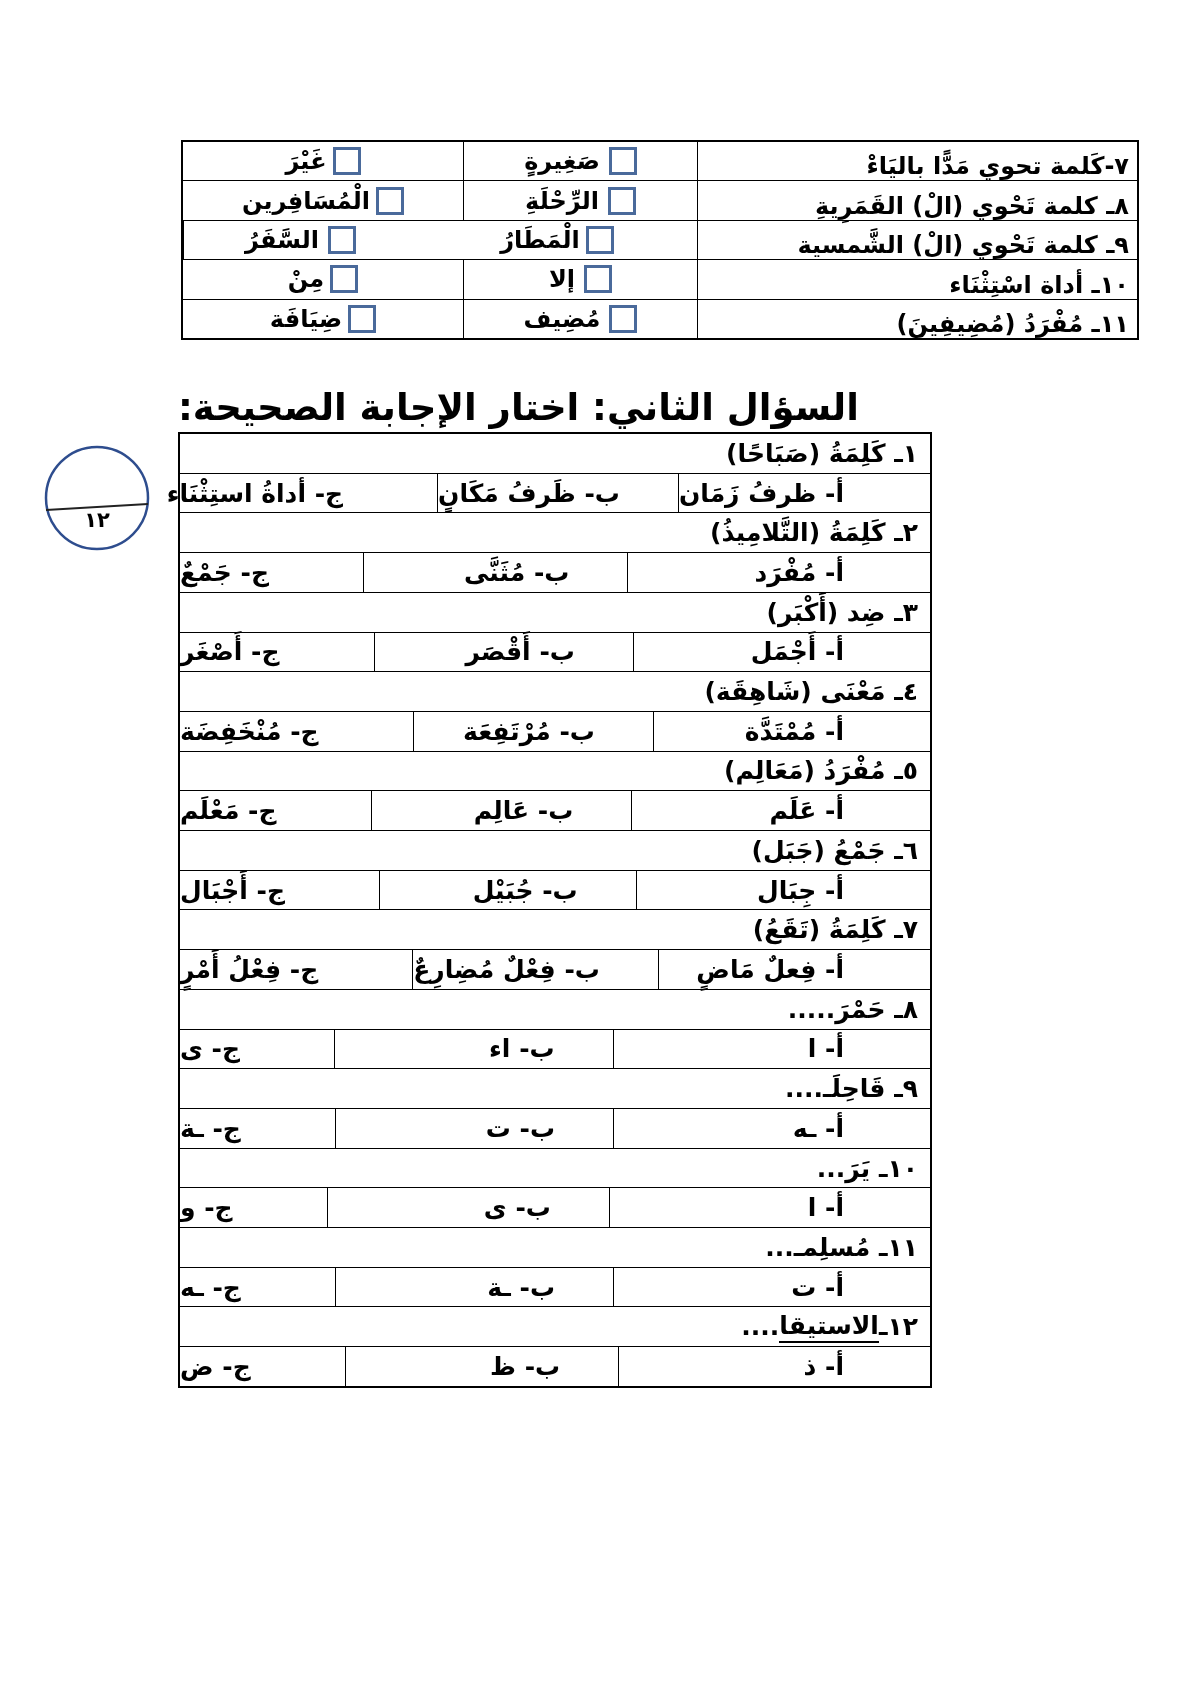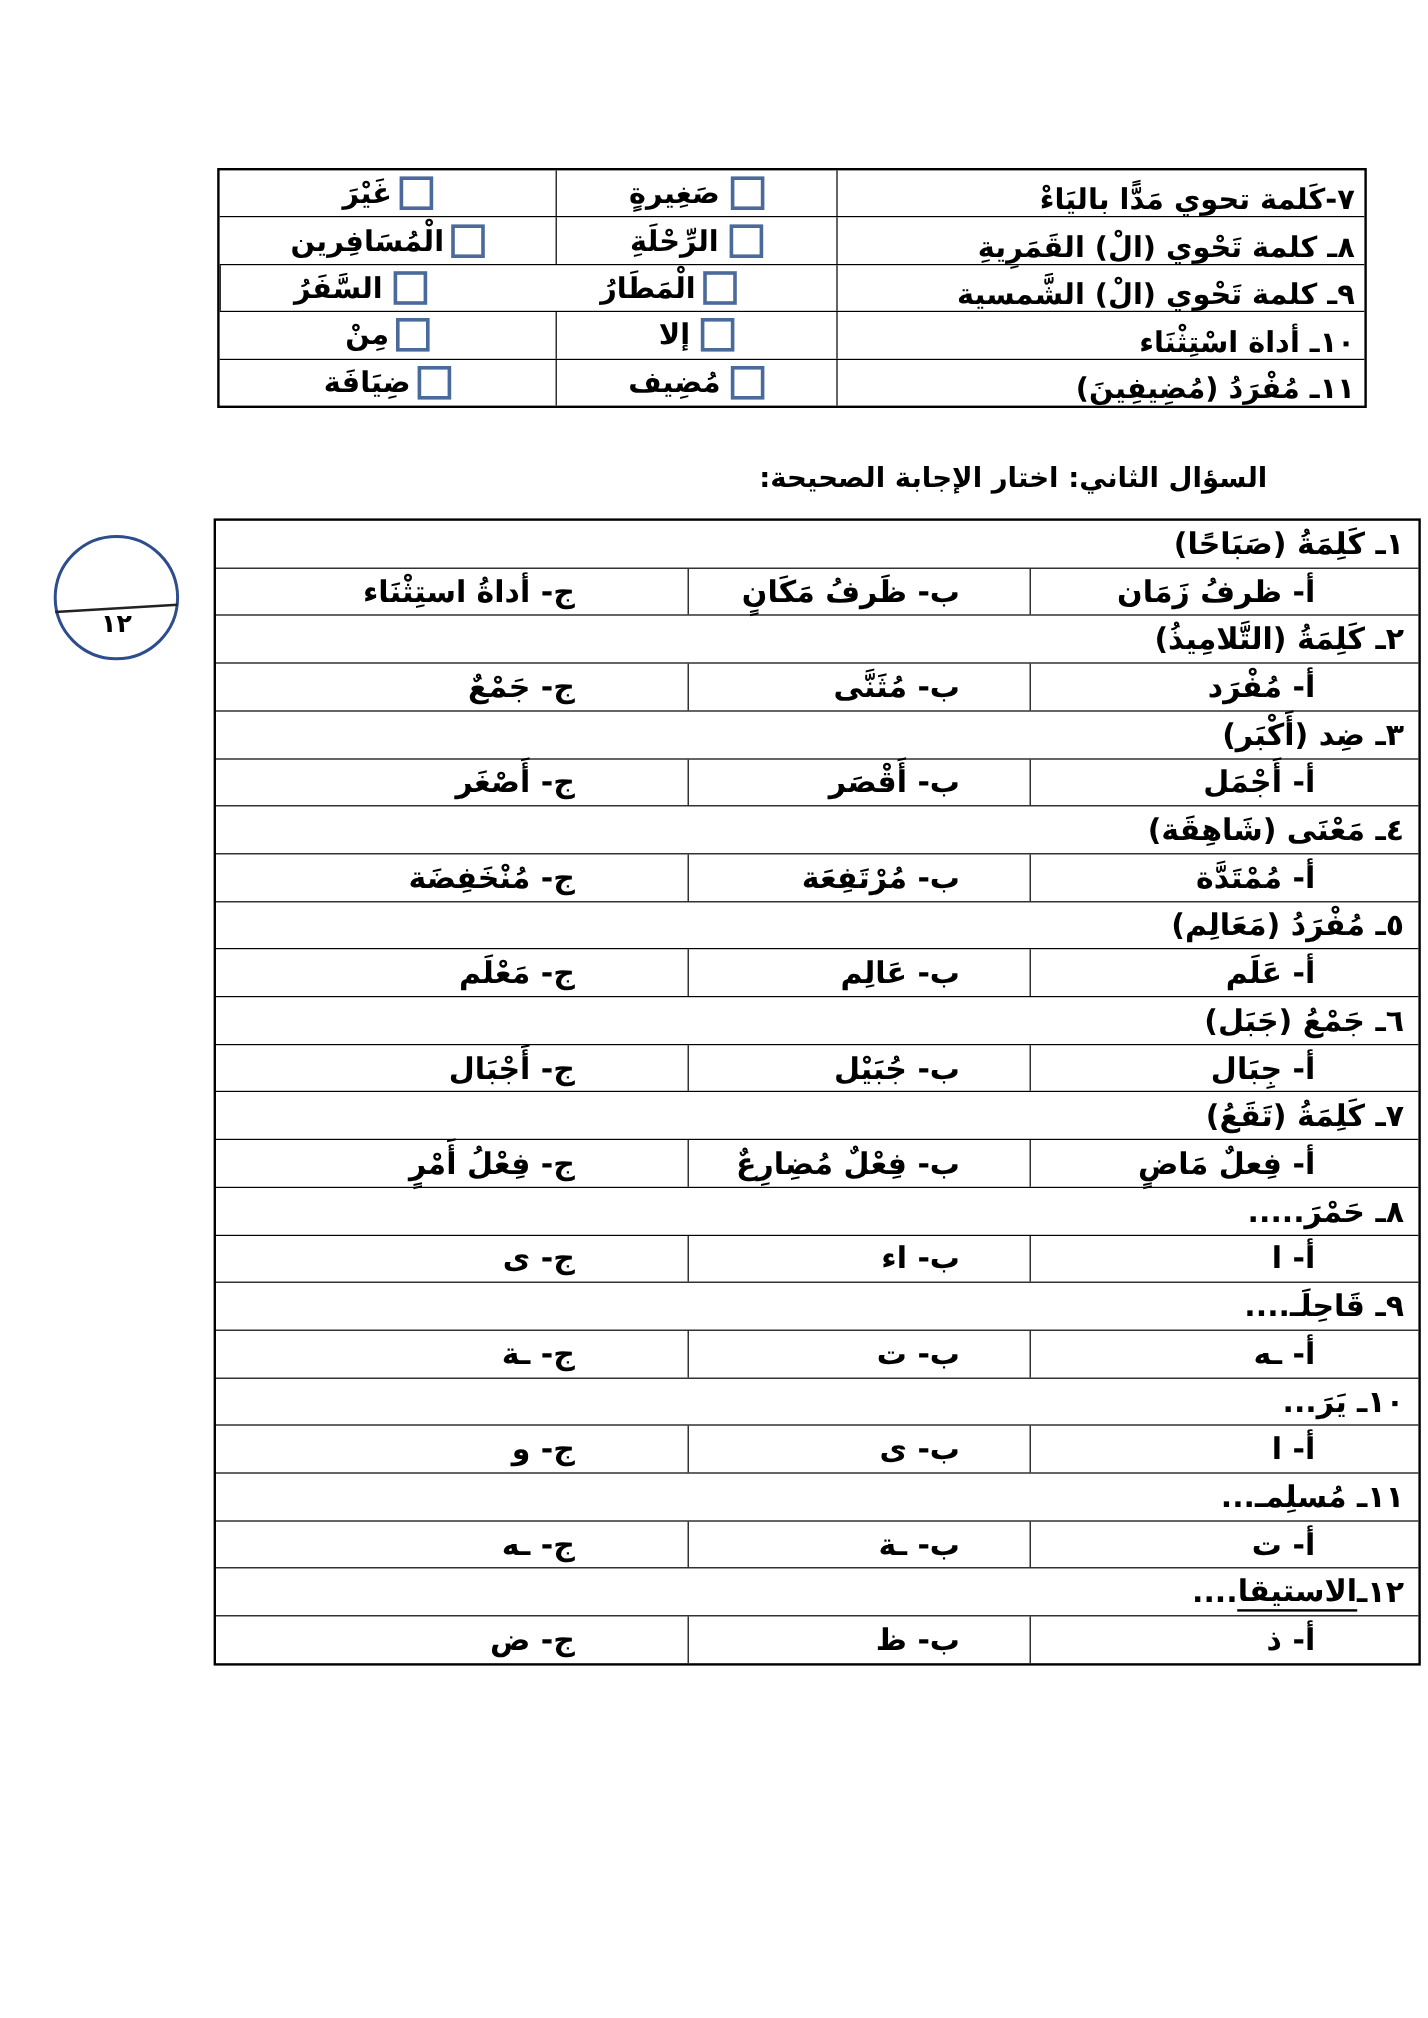--- a/index.html
+++ b/index.html
@@ -14,30 +14,30 @@
   }
   .cb-row{flex:1;display:flex;border-bottom:1.6px solid #000;min-height:0;}
   .cb-row:last-child{border-bottom:none;}
   .cb-cell{display:flex;align-items:center;box-sizing:border-box;font-size:24px;white-space:nowrap;}
   .cb-cell.qc{width:440px;border-left:1.6px solid #000;justify-content:flex-start;padding-right:8px;align-items:flex-end;}
   .cb-cell.o1{width:234px;border-left:1.6px solid #000;justify-content:center;gap:9px;}
   .cb-cell.o2{flex:1;justify-content:center;gap:6px;}
   .chk{width:22px;height:22px;border:3px solid #4a6a9b;background:#fff;display:inline-block;flex:0 0 auto;}
   
   .heading{
-    position:absolute;left:194px;top:386px;width:862px;text-align:right;
-    font-size:23px;letter-spacing:0;
+    position:absolute;left:178px;top:386px;width:862px;text-align:left;
+    font-size:37px;letter-spacing:0;
   }
   
   .score-circle{position:absolute;left:42px;top:444px;width:110px;height:110px;}
   .score-circle svg{position:absolute;left:0;top:0;}
   .score-num{position:absolute;top:64px;left:0;right:0;text-align:center;font-size:21px;}
   
   .mcq-table{
-    position:absolute;left:178px;top:432px;width:1006px;height:956px;
+    position:absolute;left:178px;top:432px;width:754px;height:956px;
     border:2px solid #000;display:flex;flex-direction:column;box-sizing:border-box;
   }
   .mcq-qrow{
     flex:1;display:flex;align-items:center;justify-content:flex-start;
     padding-right:12px;border-bottom:1.6px solid #000;font-size:25px;min-height:0;white-space:nowrap;
   }
   .mcq-orow{flex:1;display:flex;border-bottom:1.6px solid #000;min-height:0;}
   .mcq-orow:last-child{border-bottom:none;}
   .mcq-cell{display:flex;align-items:center;justify-content:flex-start;box-sizing:border-box;font-size:25px;white-space:nowrap;}
   .mcq-cell.a{width:324px;border-left:1.6px solid #000;padding-right:86px;}

